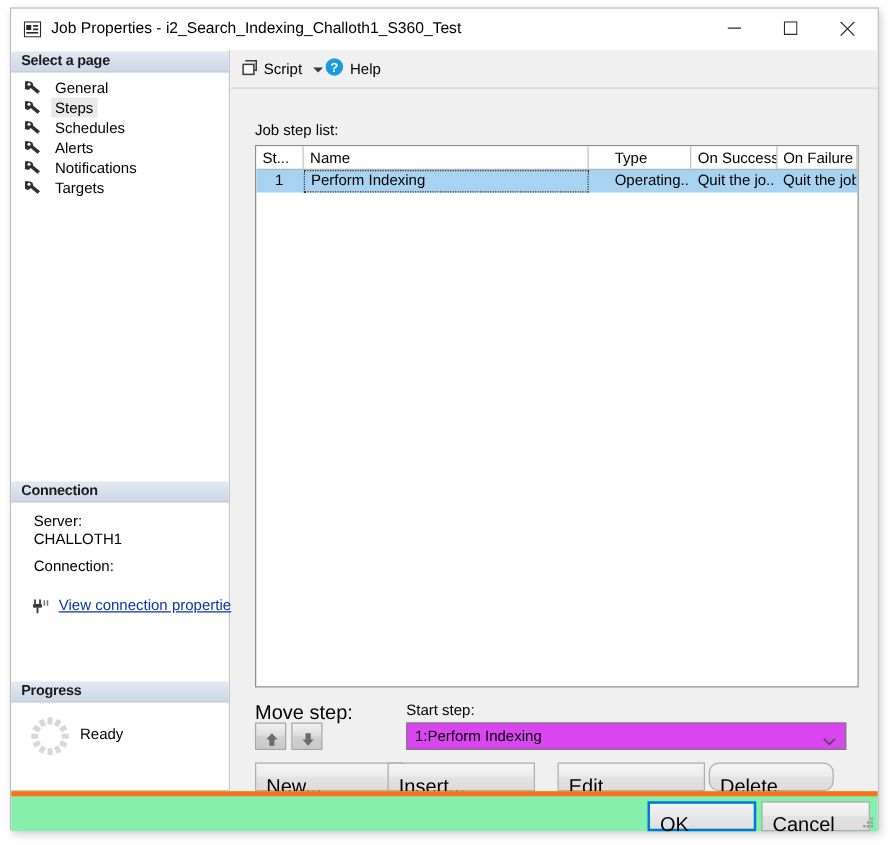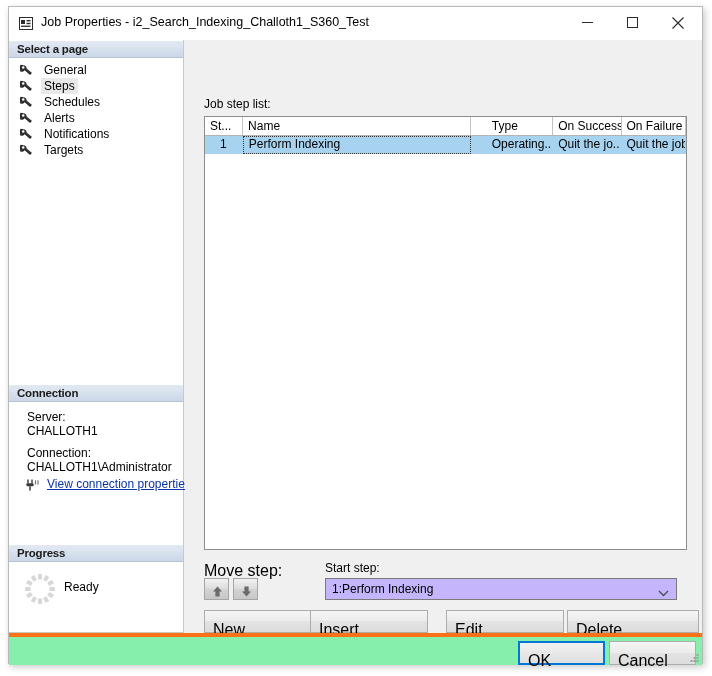--- a/index.html
+++ b/index.html
@@ -287,21 +287,21 @@
   }
   #move-up   { left: 19px; }
   #move-down { left: 48px; }
   .arrow-btn svg { display: block; margin: 4px auto 0; }
 
   #start-step-combo {
     position: absolute;
     left: 140px; top: 538px;
     width: 352px;
     height: 22px;
-    background: #c4b5fd;
+    background: #d946ef;
     border: 1px solid #7a7a7a;
     box-sizing: border-box;
     cursor: default;
   }
   #start-step-value {
     position: absolute;
     left: 6px; top: 3px;
     font-size: 12px;
     white-space: nowrap;
   }
@@ -320,21 +320,21 @@
     font-size: 16px;
     color: #000000;
     text-align: left;
     line-height: 21px;
     cursor: default;
     padding: 8px;
   }
   #btn-new    { left: 19px;  top: 570px; width: 118px; }
   #btn-insert { left: 125px; top: 570px; width: 118px; }
   #btn-edit   { left: 261px; top: 570px; width: 118px; }
-  #btn-delete { left: 382px; top: 570px; width: 132px; }
+  #btn-delete { left: 382px; top: 570px; width: 100px; border-radius: 8px; }
 
   
   #footer {
     position: absolute;
     left: 0; top: 593px;
     width: 100%;
     height: 32px;
     background: #86efac;
     border-top: 4px solid #f97316;
     box-sizing: border-box;
@@ -457,21 +457,20 @@
           </svg>
         </span>
         <span class="lbl">Targets</span>
       </div>
 
       <div class="pane-header" id="hdr-connection">Connection</div>
 
       <div class="conn-line" style="top:370px;">Server:</div>
       <div class="conn-line" style="top:384px;">CHALLOTH1</div>
       <div class="conn-line" style="top:406px;">Connection:</div>
-      <div class="conn-line" style="top:420px;">CHALLOTH1\Administrator</div>
 
       <div id="conn-link-row">
         <span id="conn-link-icon">
           <svg width="15" height="14" viewBox="0 0 15 14">
             <path d="M3 1.5 L3 5.5 M7 1.5 L7 5.5" stroke="#3a3a3a" stroke-width="1.4"></path>
             <rect x="1.4" y="5.2" width="7.2" height="3" rx="1" fill="#3a3a3a"></rect>
             <path d="M5 8.2 L5 12.5" stroke="#3a3a3a" stroke-width="1.5"></path>
             <path d="M10.5 2.2 L10.5 6.5 M13 2.2 L13 6.5" stroke="#777777" stroke-width="1.2"></path>
           </svg>
         </span>
@@ -496,20 +495,46 @@
             <line x1="17" y1="2" x2="17" y2="7.5" transform="rotate(300 17 17)"></line>
             <line x1="17" y1="2" x2="17" y2="7.5" transform="rotate(330 17 17)"></line>
           </g>
         </svg>
       </span>
       <div id="progress-text">Ready</div>
     </div>
 
     <div id="rightpane">
 
+      <div id="toolbar">
+        <div id="script-btn">
+          <span>
+            <svg width="14" height="14" viewBox="0 0 14 14">
+              <path d="M3.2 1.5 L12 1.5 L12 9.2 L10 9.2" fill="none" stroke="#3b3b3b" stroke-width="1.2"></path>
+              <rect x="1.5" y="4.5" width="8.6" height="8" fill="#ffffff" stroke="#3b3b3b" stroke-width="1.2"></rect>
+            </svg>
+          </span>
+          <span class="txt">Script</span>
+          <span style="margin-left:4px;">
+            <svg width="9" height="6" viewBox="0 0 9 6">
+              <path d="M0.5 1 L4.5 5 L8.5 1 Z" fill="#3b3b3b"></path>
+            </svg>
+          </span>
+        </div>
+
+        <div id="help-btn">
+          <span>
+            <svg width="15" height="15" viewBox="0 0 15 15">
+              <circle cx="7.5" cy="7.5" r="7" fill="#1a9ae0"></circle>
+              <text x="7.5" y="11.4" font-family="Liberation Sans, sans-serif" font-size="10.5" font-weight="bold" fill="#ffffff" text-anchor="middle">?</text>
+            </svg>
+          </span>
+          <span>Help</span>
+        </div>
+      </div>
 
       <div id="list-label">Job step list:</div>
 
       <div id="grid">
         <div id="grid-head">
           <div class="cell w-st">St...</div>
           <div class="cell w-name">Name</div>
           <div class="cell w-type">Type</div>
           <div class="cell w-succ">On Success</div>
           <div class="cell w-fail">On Failure</div>

